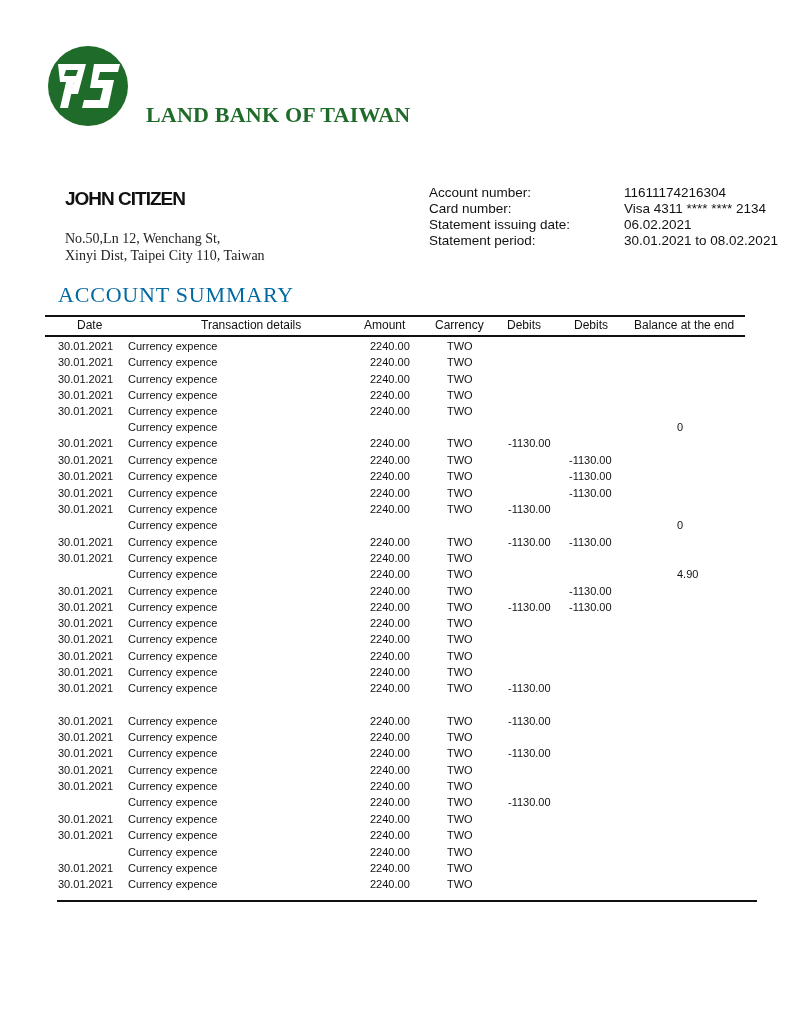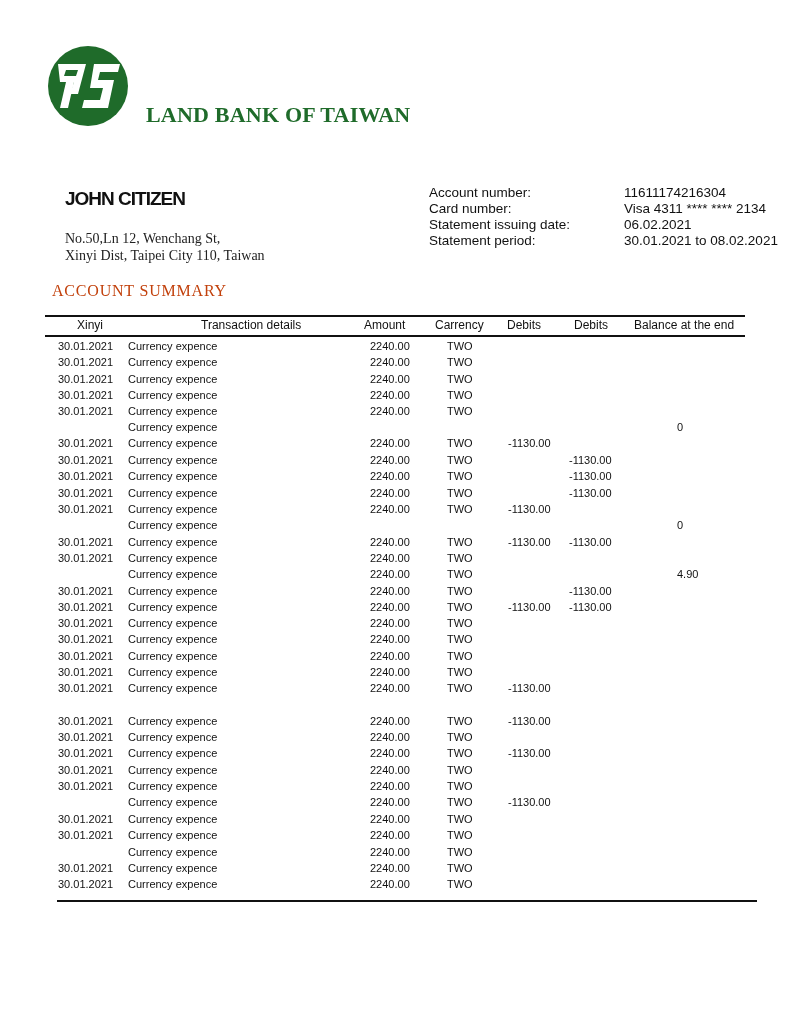--- a/index.html
+++ b/index.html
@@ -12,21 +12,21 @@
 
   .customer { position: absolute; left: 65px; top: 188px; }
   .customer-name { font-family: "Liberation Sans", sans-serif; font-weight: bold; font-size: 19px; letter-spacing: -1px; color: #111; margin-bottom: 20px; }
   .customer-addr { font-family: "Liberation Serif", serif; font-size: 14px; line-height: 17px; color: #222; }
 
   .acct { position: absolute; left: 429px; top: 185px; font-size: 13.5px; line-height: 16px; color: #111; }
   .acct-row { display: flex; gap: 36px; }
   .acct-label { width: 159px; }
   .acct-val { }
 
-  .section-title { position: absolute; left: 52px; top: 282px; font-family: "Liberation Serif", serif; font-size: 16px; letter-spacing: 0.8px; color: #c2410c; }
+  .section-title { position: absolute; left: 58px; top: 282px; font-family: "Liberation Serif", serif; font-size: 22px; letter-spacing: 0.8px; color: #0369a1; }
 
   .table { position: absolute; left: 45px; top: 315px; width: 700px; }
   .thead { position: relative; height: 18px; border-top: 2px solid #111; border-bottom: 2px solid #111; font-size: 12px; }
   .thead span { position: absolute; top: 1px; white-space: nowrap; }
 
   .tbody { position: relative; }
   .row { position: absolute; left: 0; width: 700px; height: 16px; font-size: 11px; white-space: nowrap; }
   .row span { position: absolute; top: 0; }
   .c-date { left: 13px; }
   .c-det { left: 83px; }
@@ -75,21 +75,21 @@
   <div class="acct-row">
     <span class="acct-label">Statement period:</span>
     <span class="acct-val">30.01.2021 to 08.02.2021</span>
   </div>
 </div>
 
 <div class="section-title">ACCOUNT SUMMARY</div>
 
 <div class="table">
   <div class="thead">
-    <span style="left:32px">Xinyi</span>
+    <span style="left:32px">Date</span>
     <span style="left:156px">Transaction details</span>
     <span style="left:319px">Amount</span>
     <span style="left:390px">Carrency</span>
     <span style="left:462px">Debits</span>
     <span style="left:529px">Debits</span>
     <span style="left:589px">Balance at the end</span>
   </div>
   <div class="tbody" id="tbody">
       <div class="row" style="top: 3px;">
         <span class="c-date">30.01.2021</span>

